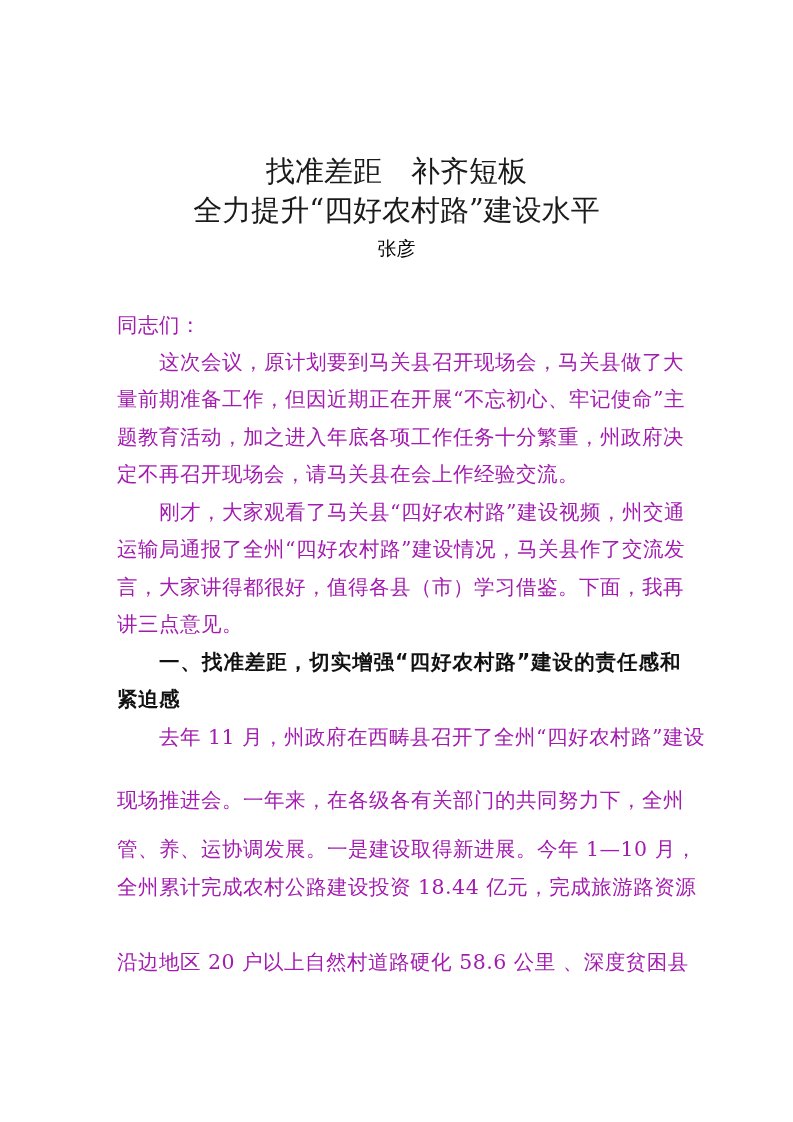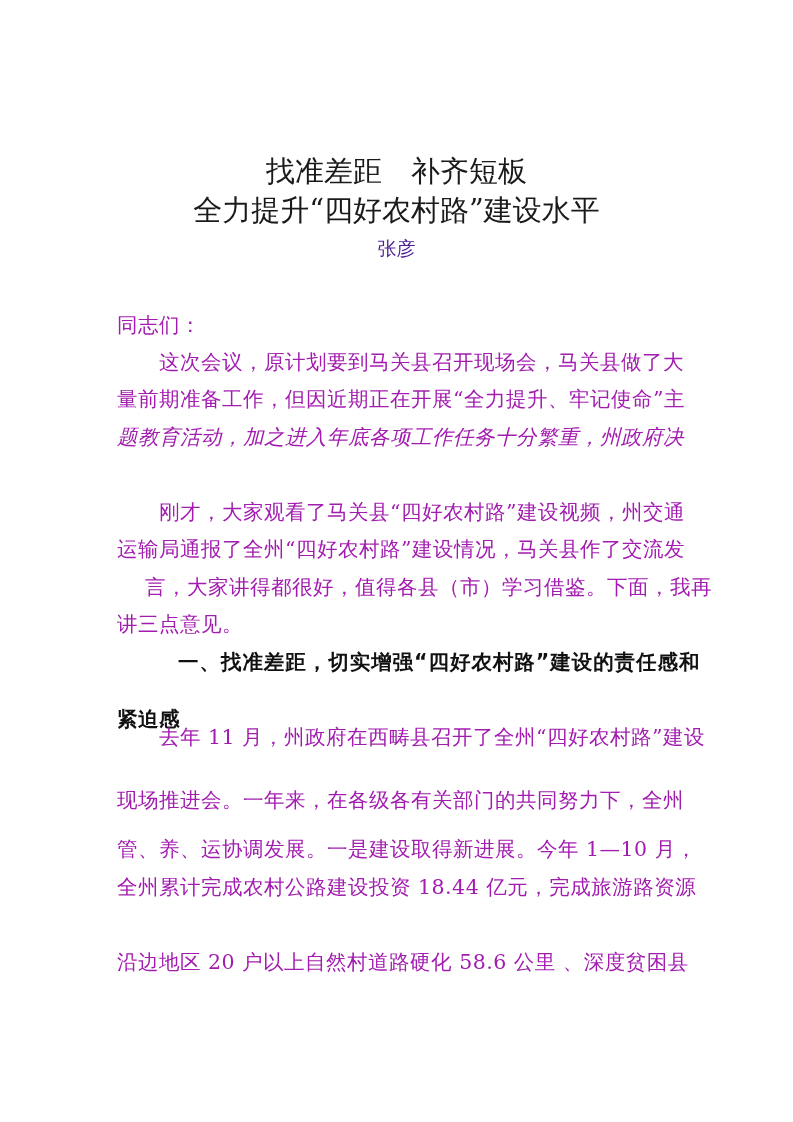--- a/index.html
+++ b/index.html
@@ -2,49 +2,50 @@
 <html><head>
 <meta charset="utf-8">
 <style>
   html, body { margin: 0; padding: 0; background: #ffffff; }
   body { width: 793px; height: 1122px; position: relative; overflow: hidden;
          font-family: "DejaVu Serif", "Liberation Serif", serif; color: #111111; }
   .page { position: absolute; left: 0; top: 0; width: 793px; height: 1122px; background: #ffffff; }
   .title { position: absolute; left: 0; width: 793px; text-align: center; font-size: 29px; line-height: 38px; color: #1a1a1a; }
   .title1 { top: 152px; }
   .title2 { top: 191px; }
-  .author { position: absolute; left: 0; width: 793px; top: 236px; text-align: center; font-size: 19px; line-height: 24px; color: #4c1d95; }
+  .author { position: absolute; left: 0; width: 793px; top: 236px; text-align: center; font-size: 19px; line-height: 24px; color: #000000; }
   .line { position: absolute; left: 117px; width: 564px; font-size: 20.5px; line-height: 26px;
           white-space: nowrap; text-align: justify; text-align-last: justify; color: #a21caf; letter-spacing: 0.5px; }
   .line.last { text-align-last: left; }
   .line.indent { left: 159px; width: 522px; }
   .bold { font-family: "DejaVu Sans", "Liberation Sans", sans-serif; font-weight: bold; color: #111; }
 </style>
 </head>
 <body>
 
 <div class="page">
 
   <div class="title title1">找准差距　补齐短板</div>
   <div class="title title2">全力提升“四好农村路”建设水平</div>
   <div class="author">张彦</div>
 
   <div class="line last" style="top:312px;">同志们：</div>
 
   <div class="line indent" style="top:349px;">这次会议，原计划要到马关县召开现场会，马关县做了大</div>
-  <div class="line" style="top:386px;">量前期准备工作，但因近期正在开展“全力提升、牢记使命”主</div>
-  <div class="line" style="top:424px;font-style:italic;">题教育活动，加之进入年底各项工作任务十分繁重，州政府决</div>
+  <div class="line" style="top:386px;">量前期准备工作，但因近期正在开展“不忘初心、牢记使命”主</div>
+  <div class="line" style="top:424px;">题教育活动，加之进入年底各项工作任务十分繁重，州政府决</div>
+  <div class="line last" style="top:461px;">定不再召开现场会，请马关县在会上作经验交流。</div>
 
   <div class="line indent" style="top:499px;">刚才，大家观看了马关县“四好农村路”建设视频，州交通</div>
   <div class="line" style="top:536px;">运输局通报了全州“四好农村路”建设情况，马关县作了交流发</div>
-  <div class="line" style="top:574px;margin-left:28px;">言，大家讲得都很好，值得各县（市）学习借鉴。下面，我再</div>
+  <div class="line" style="top:574px;">言，大家讲得都很好，值得各县（市）学习借鉴。下面，我再</div>
   <div class="line last" style="top:611px;">讲三点意见。</div>
 
-  <div class="line indent bold" style="top:649px;margin-left:19px;">一、找准差距，切实增强“四好农村路”建设的责任感和</div>
-  <div class="line last bold" style="top:686px;margin-top:20px;">紧迫感</div>
+  <div class="line indent bold" style="top:649px;">一、找准差距，切实增强“四好农村路”建设的责任感和</div>
+  <div class="line last bold" style="top:686px;">紧迫感</div>
 
   <div class="line indent" style="top:724px;">去年 11 月，州政府在西畴县召开了全州“四好农村路”建设</div>
   <div class="line" style="top:761px;margin-top:26px;">现场推进会。一年来，在各级各有关部门的共同努力下，全州</div>
   <div class="line" style="top:836px;">管、养、运协调发展。一是建设取得新进展。今年 1—10 月，</div>
   <div class="line" style="top:874px;">全州累计完成农村公路建设投资 18.44 亿元，完成旅游路资源</div>
   <div class="line" style="top:949px;">沿边地区 20 户以上自然村道路硬化 58.6 公里 、深度贫困县</div>
 
 </div>
 
 </body></html>

